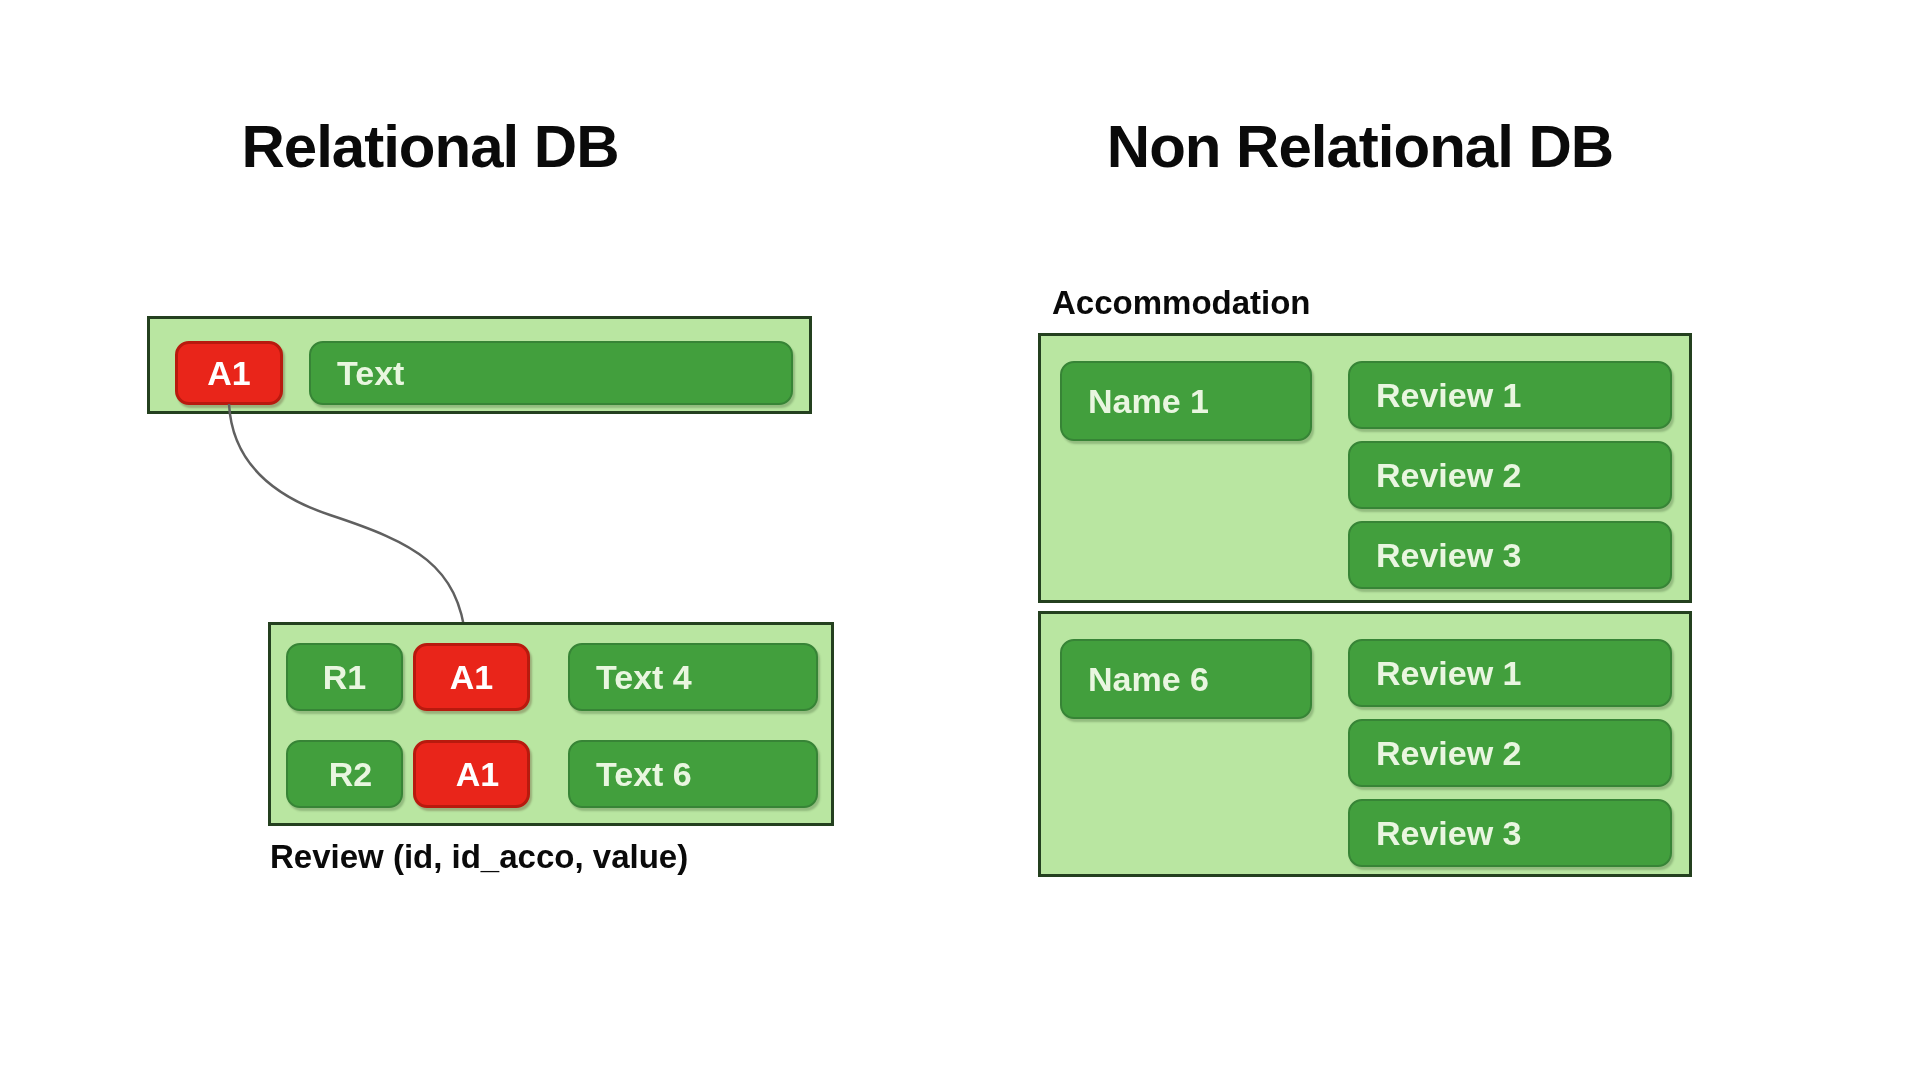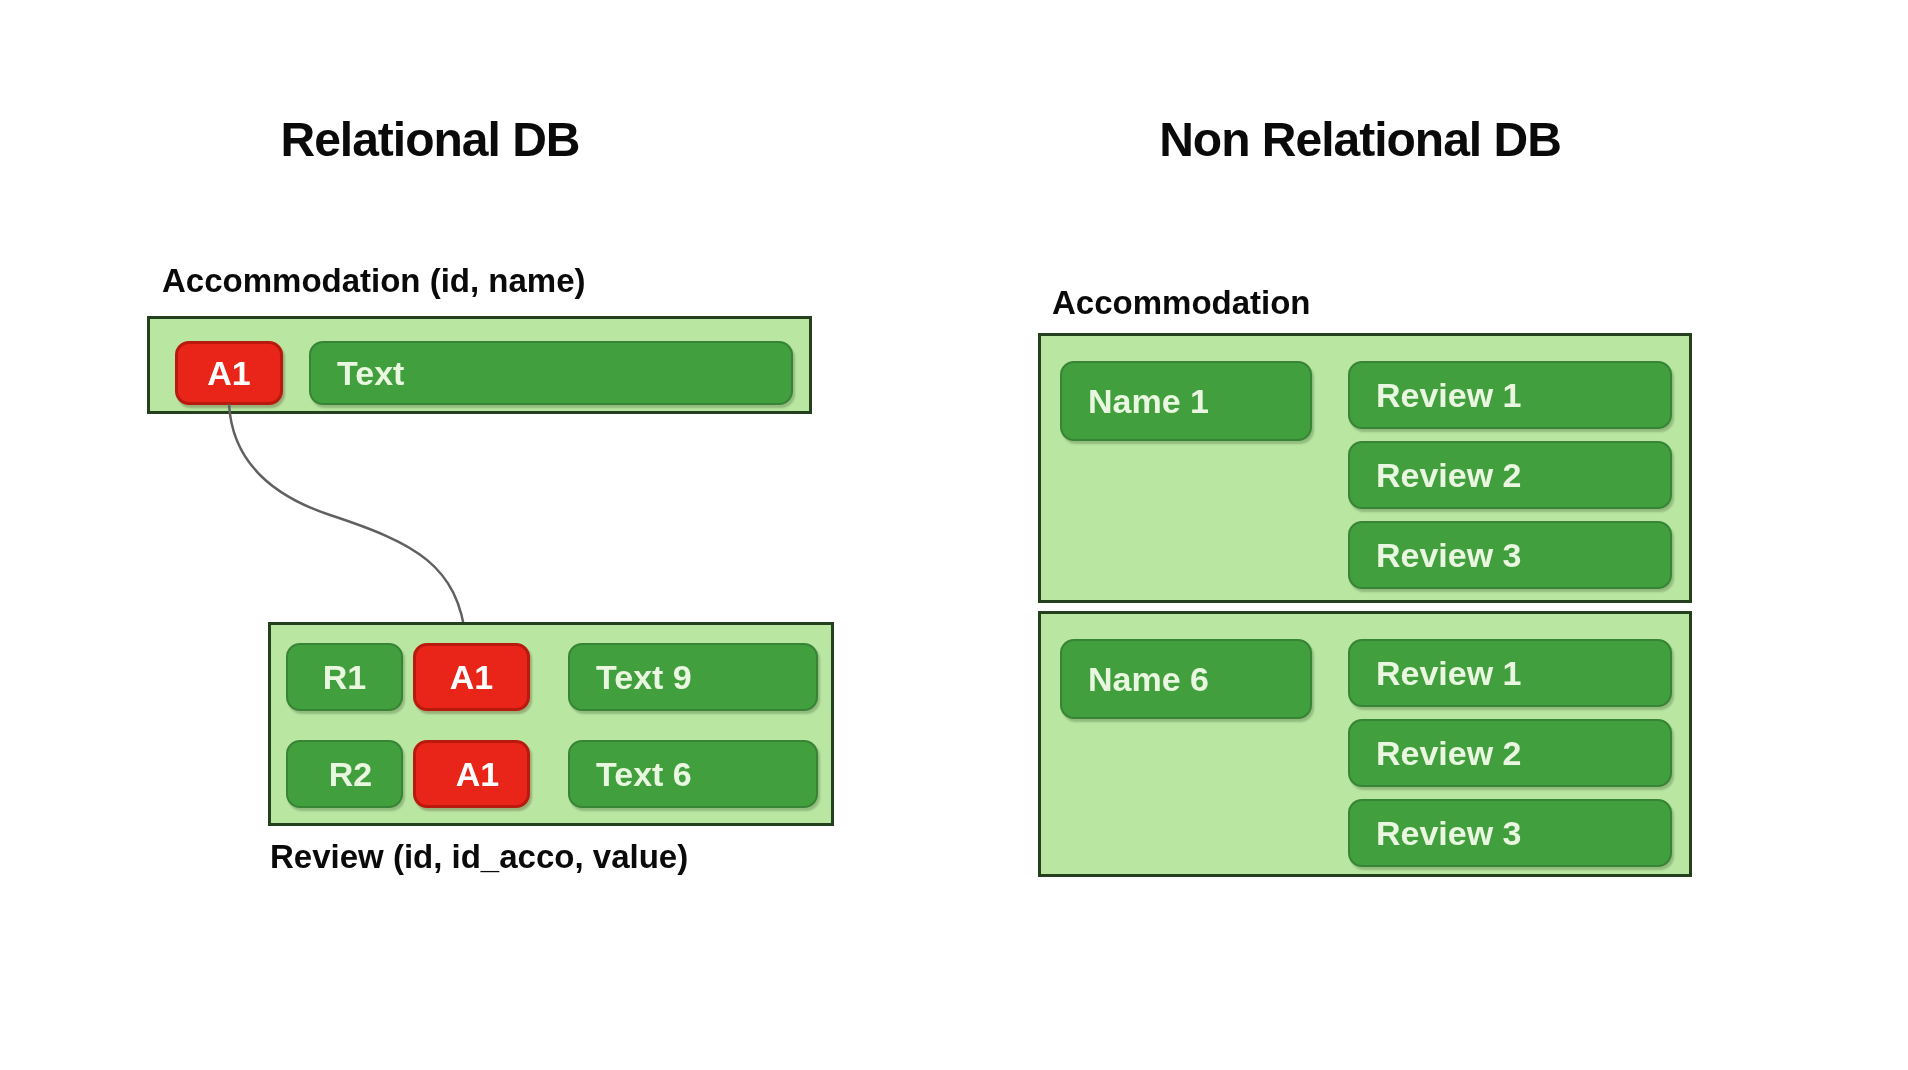--- a/index.html
+++ b/index.html
@@ -19,21 +19,21 @@
   html,body{background:var(--page-bg);}
   body{font-family:"Liberation Sans","DejaVu Sans",sans-serif;}
   .canvas{
     position:relative;
     width:1908px;height:1070px;
     background:var(--page-bg);
     overflow:hidden;
   }
   .title{
     position:absolute;
-    font-size:48px;font-weight:bold;
+    font-size:60px;font-weight:bold;
     color:var(--heading-text);
     text-align:center;
     letter-spacing:-1px;
     white-space:nowrap;
   }
   .title.left-title{left:140px;top:112px;width:580px;}
   .title.right-title{left:1040px;top:112px;width:640px;}
   .tbl-label{
     position:absolute;
     font-size:33px;font-weight:bold;
@@ -98,36 +98,35 @@
     stroke-width:2.5px;
   }
 </style>
 </head>
 <body>
 
 <div class="canvas">
 
   <div class="title left-title">Relational DB</div>
 
-  <div class="tbl-label acc-label-left">Accommodation (id, name)</div>
 
   <div class="box acc-box-left">
     <div class="pill red center a1-left">A1</div>
     <div class="pill green padded name-left">Text</div>
   </div>
 
   <svg class="connector-svg" viewBox="0 0 1908 1070" xmlns="http://www.w3.org/2000/svg">
     <path d="M 229 404 C 232 460 270 495 330 515 C 415 543 458 565 466 640"></path>
   </svg>
 
   <div class="box reviews-box">
     <div>
       <div class="pill green center rid rrow-1">R1</div>
       <div class="pill red center rfk rrow-1">A1</div>
-      <div class="pill green padded rtext rrow-1">Text 9</div>
+      <div class="pill green padded rtext rrow-1">Text 4</div>
     </div>
     <div>
       <div class="pill green center rid rrow-2">R2</div>
       <div class="pill red center rfk rrow-2">A1</div>
       <div class="pill green padded rtext rrow-2">Text 6</div>
     </div>
   </div>
 
   <div class="tbl-label reviews-label">Review (id, id_acco, value)</div>
 

